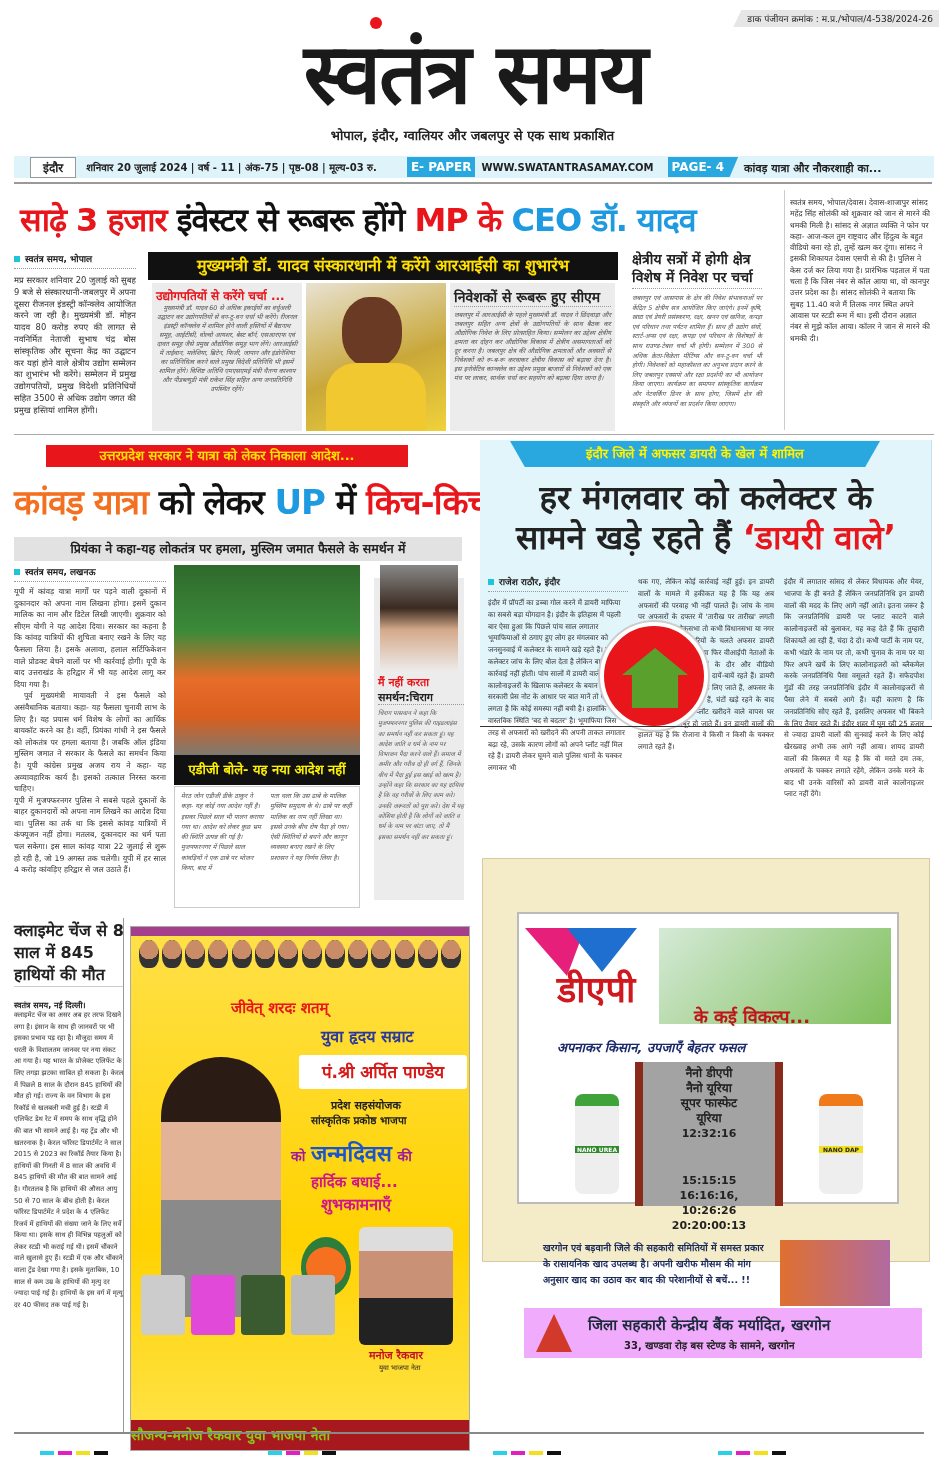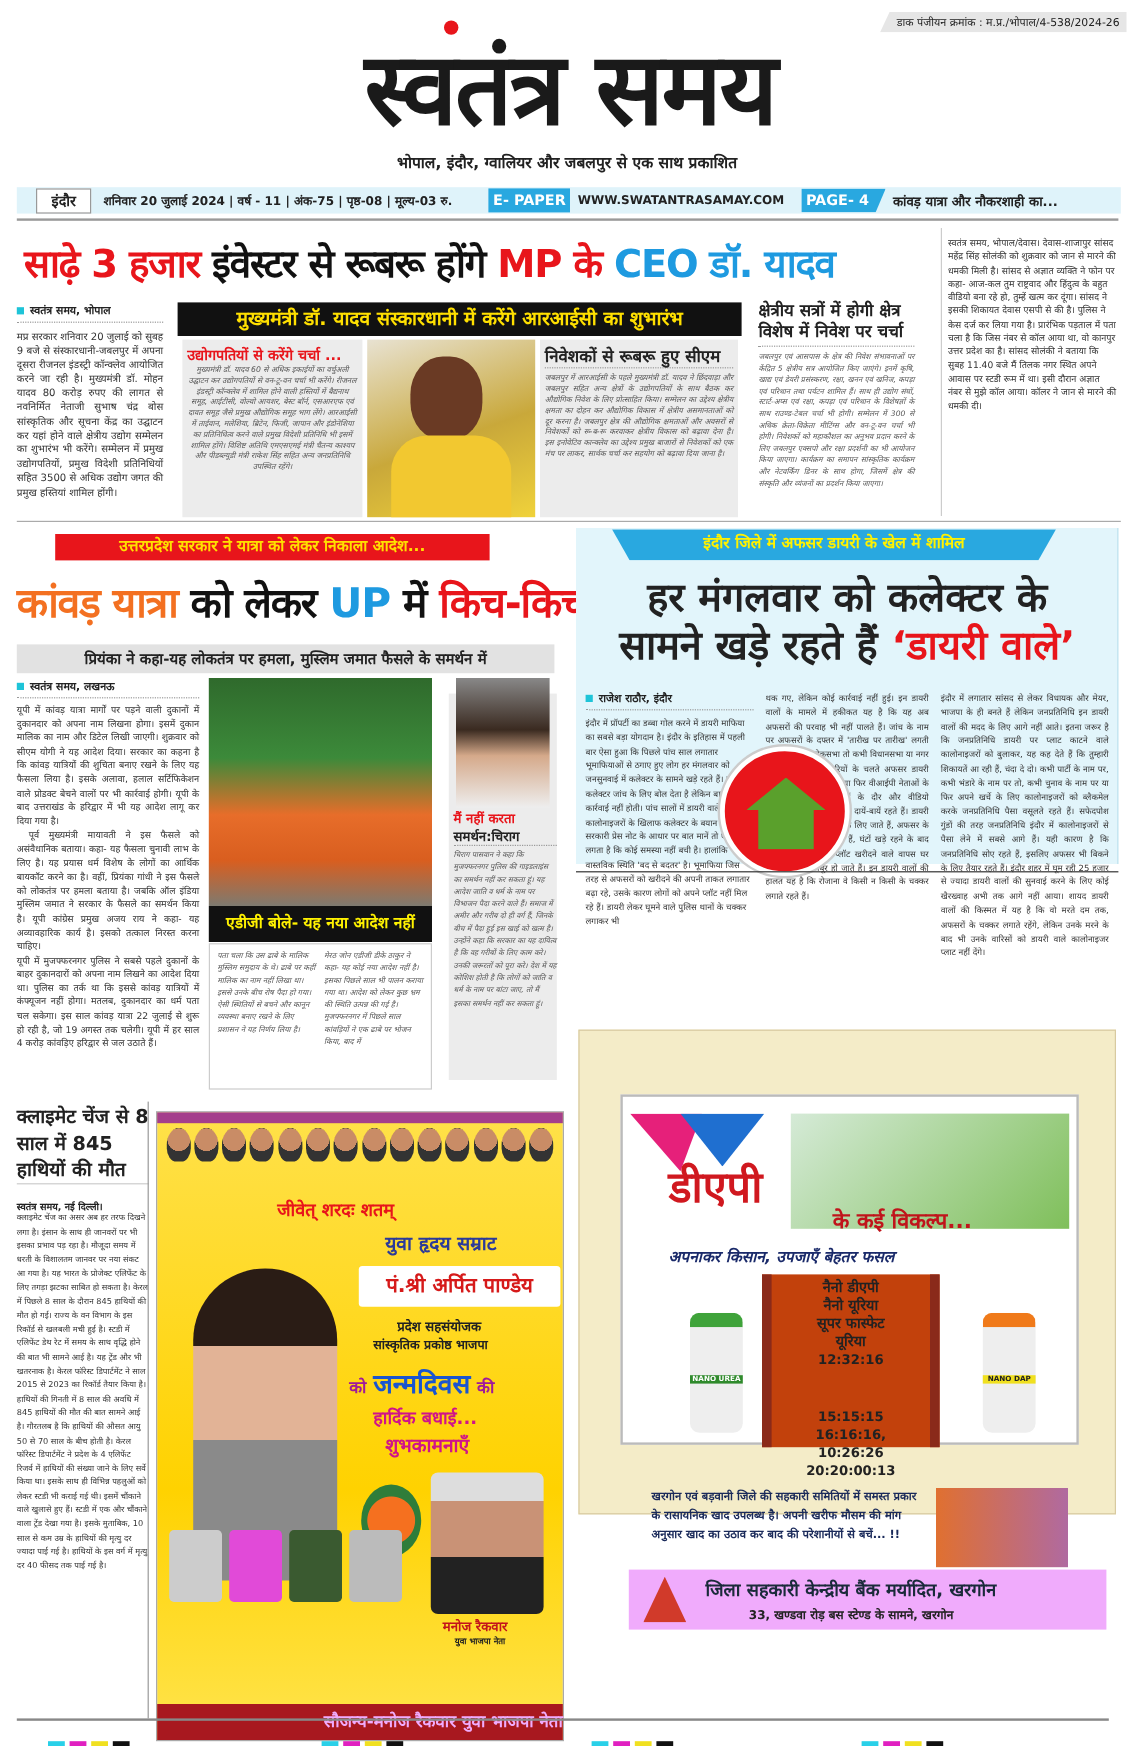--- a/index.html
+++ b/index.html
@@ -112,22 +112,22 @@
 <div class="abs subbar">प्रियंका ने कहा-यह लोकतंत्र पर हमला, मुस्लिम जमात फैसले के समर्थन में</div>
 <div class="abs" style="left:14px;top:565px;width:152px">
   <div class="byline">स्वतंत्र समय, लखनऊ</div>
   <div class="body" style="margin-top:4px;font-size:7.7px;line-height:11.6px">यूपी में कांवड़ यात्रा मार्गों पर पड़ने वाली दुकानों में दुकानदार को अपना नाम लिखना होगा। इसमें दुकान मालिक का नाम और डिटेल लिखी जाएगी। शुक्रवार को सीएम योगी ने यह आदेश दिया। सरकार का कहना है कि कांवड़ यात्रियों की शुचिता बनाए रखने के लिए यह फैसला लिया है। इसके अलावा, हलाल सर्टिफिकेशन वाले प्रोडक्ट बेचने वालों पर भी कार्रवाई होगी। यूपी के बाद उत्तराखंड के हरिद्वार में भी यह आदेश लागू कर दिया गया है।</div>
   <div class="body" style="font-size:7.7px;line-height:11.6px;text-indent:10px">पूर्व मुख्यमंत्री मायावती ने इस फैसले को असंवैधानिक बताया। कहा- यह फैसला चुनावी लाभ के लिए है। यह प्रयास धर्म विशेष के लोगों का आर्थिक बायकॉट करने का है। वहीं, प्रियंका गांधी ने इस फैसले को लोकतंत्र पर हमला बताया है। जबकि ऑल इंडिया मुस्लिम जमात ने सरकार के फैसले का समर्थन किया है। यूपी कांग्रेस प्रमुख अजय राय ने कहा- यह अव्यावहारिक कार्य है। इसको तत्काल निरस्त करना चाहिए।</div>
   <div class="body" style="font-size:7.7px;line-height:11.6px">यूपी में मुजफ्फरनगर पुलिस ने सबसे पहले दुकानों के बाहर दुकानदारों को अपना नाम लिखने का आदेश दिया था। पुलिस का तर्क था कि इससे कांवड़ यात्रियों में कंफ्यूजन नहीं होगा। मतलब, दुकानदार का धर्म पता चल सकेगा। इस साल कांवड़ यात्रा 22 जुलाई से शुरू हो रही है, जो 19 अगस्त तक चलेगी। यूपी में हर साल 4 करोड़ कांवड़िए हरिद्वार से जल उठाते हैं।</div>
 </div>
 <div class="abs kanwar-photo"></div>
 <div class="abs adgbar">एडीजी बोले- यह नया आदेश नहीं</div>
 <div class="abs" style="left:174px;top:786px;width:186px;height:122px;border:1px solid #ccc;display:flex;gap:6px;padding:4px 6px">
+  <div class="body italic" style="flex:1;font-size:6.4px;line-height:10.3px;text-align:left">मेरठ जोन एडीजी डीके ठाकुर ने कहा- यह कोई नया आदेश नहीं है। इसका पिछले साल भी पालन कराया गया था। आदेश को लेकर कुछ भ्रम की स्थिति उत्पन्न की गई है। मुजफ्फरनगर में पिछले साल कांवड़ियों ने एक ढाबे पर भोजन किया, बाद में</div>
   <div class="body italic" style="flex:1;font-size:6.4px;line-height:10.3px;text-align:left">पता चला कि उस ढाबे के मालिक मुस्लिम समुदाय के थे। ढाबे पर कहीं मालिक का नाम नहीं लिखा था। इससे उनके बीच रोष पैदा हो गया। ऐसी स्थितियों से बचने और कानून व्यवस्था बनाए रखने के लिए प्रशासन ने यह निर्णय लिया है।</div>
-  <div class="body italic" style="flex:1;font-size:6.4px;line-height:10.3px;text-align:left">मेरठ जोन एडीजी डीके ठाकुर ने कहा- यह कोई नया आदेश नहीं है। इसका पिछले साल भी पालन कराया गया था। आदेश को लेकर कुछ भ्रम की स्थिति उत्पन्न की गई है। मुजफ्फरनगर में पिछले साल कांवड़ियों ने एक ढाबे पर भोजन किया, बाद में</div>
 </div>
 <div class="abs greybox" style="left:374px;top:578px;width:90px;height:322px"></div>
 <div class="abs chirag-photo"></div>
 <div class="abs" style="left:378px;top:674px;width:86px">
   <div class="red" style="font-size:11px;font-weight:bold">मैं नहीं करता</div>
   <div style="font-size:11px;font-weight:bold;border-bottom:1px dotted #999">समर्थन:चिराग</div>
   <div class="body italic" style="font-size:6.2px;line-height:10.3px;text-align:left;margin-top:3px">चिराग पासवान ने कहा कि मुजफ्फरनगर पुलिस की गाइडलाइंस का समर्थन नहीं कर सकता हूं। यह आदेश जाति व धर्म के नाम पर विभाजन पैदा करने वाले हैं। समाज में अमीर और गरीब दो ही वर्ग हैं, जिनके बीच में पैदा हुई इस खाई को खत्म है। उन्होंने कहा कि सरकार का यह दायित्व है कि वह गरीबों के लिए काम करे। उनकी जरूरतों को पूरा करे। देश में यह कोशिश होती है कि लोगों को जाति व धर्म के नाम पर बांटा जाए, तो मैं इसका समर्थन नहीं कर सकता हूं।</div>
 </div>
 
 <div class="abs cyanbox"></div>
@@ -182,39 +182,39 @@
   <div style="position:absolute;left:160px;top:210px;font-weight:bold;white-space:nowrap">
     <span style="color:#a01a9a;font-size:14px">को</span>
     <span style="color:#1a55d0;font-size:22px">जन्मदिवस</span>
     <span style="color:#a01a9a;font-size:14px">की</span>
   </div>
   <div style="position:absolute;left:180px;top:244px;font-size:15px;font-weight:bold;color:#d0148a">हार्दिक बधाई...</div>
   <div style="position:absolute;left:190px;top:266px;font-size:16px;font-weight:bold;color:#d0148a">शुभकामनाएँ</div>
   <div style="position:absolute;left:170px;top:310px;width:50px;height:60px;background:radial-gradient(circle,#f5701f 50%,#2f7d3a 52%);border-radius:50%"></div>
   <div style="position:absolute;left:228px;top:300px;width:94px;height:118px;background:linear-gradient(180deg,#ddd 0 20%,#c99276 20% 60%,#222 60%);border-radius:6px"></div>
   <div style="position:absolute;left:238px;top:420px;font-size:11px;font-weight:bold;color:#c3141b">मनोज रैकवार</div>
-  <div style="position:absolute;left:248px;top:436px;font-size:7px;font-weight:bold">युवा भाजपा नेता</div>
+  <div style="position:absolute;left:248px;top:436px;font-size:7px;font-weight:normal">युवा भाजपा नेता</div>
   <div style="position:absolute;left:10px;top:348px;display:flex;gap:6px">
     <span style="width:44px;height:60px;background:#ccc;border-radius:4px"></span>
     <span style="width:44px;height:60px;background:#e14ad8;border-radius:4px"></span>
     <span style="width:44px;height:60px;background:#3a5a30;border-radius:4px"></span>
     <span style="width:44px;height:60px;background:#bbb;border-radius:4px"></span>
   </div>
-  <div style="position:absolute;left:0;bottom:0;width:100%;height:30px;background:#a8181f;color:#f0abfc;font-size:14px;font-weight:bold;text-align:right;line-height:30px">सौजन्य-मनोज रैकवार युवा भाजपा नेता</div>
+  <div style="position:absolute;left:0;bottom:0;width:100%;height:30px;background:#a8181f;color:#84cc16;font-size:14px;font-weight:bold;text-align:left;line-height:30px">सौजन्य-मनोज रैकवार युवा भाजपा नेता</div>
 </div>
 
 <div class="abs ad2frame"></div>
 <div class="abs ad2">
   <div style="position:absolute;left:6px;top:14px;width:60px;height:48px;background:#e6207a;clip-path:polygon(0 0,100% 0,70% 100%)"></div>
   <div style="position:absolute;left:48px;top:14px;width:70px;height:44px;background:#1f6fd0;clip-path:polygon(0 0,100% 0,50% 100%)"></div>
   <div style="position:absolute;left:140px;top:14px;width:232px;height:96px;background:linear-gradient(135deg,#d5ead7,#7fbf5a)"></div>
   <div style="position:absolute;left:38px;top:50px;font-size:36px;font-weight:bold;color:#d0181f">डीएपी</div>
   <div style="position:absolute;left:175px;top:90px;font-size:18px;font-weight:bold;color:#c0141b">के कई विकल्प...</div>
   <div style="position:absolute;left:38px;top:124px;font-size:13px;font-weight:bold;font-style:italic;color:#1a2a6a">अपनाकर किसान, उपजाएँ बेहतर फसल</div>
-  <div style="position:absolute;left:116px;top:148px;width:148px;height:144px;background:#c2410c;border-left:8px solid #8a2a1a;border-right:8px solid #8a2a1a;text-align:center;padding-top:4px">
+  <div style="position:absolute;left:116px;top:148px;width:148px;height:144px;background:#a3a3a3;border-left:8px solid #8a2a1a;border-right:8px solid #8a2a1a;text-align:center;padding-top:4px">
     <div id="bag-lines">
         <div style="font-weight: bold; font-size: 12px; line-height: 15px; color: rgb(34, 34, 34);">नैनो डीएपी</div>
         <div style="font-weight: bold; font-size: 12px; line-height: 15px; color: rgb(34, 34, 34);">नैनो यूरिया</div>
         <div style="font-weight: bold; font-size: 12px; line-height: 15px; color: rgb(34, 34, 34);">सूपर फास्फेट</div>
         <div style="font-weight: bold; font-size: 12px; line-height: 15px; color: rgb(34, 34, 34);">यूरिया</div>
         <div style="font-weight: bold; font-size: 11px; line-height: 15px; color: rgb(34, 34, 34);">12:32:16</div>
         <div style="font-weight: bold; font-size: 11px; line-height: 15px; color: rgb(34, 34, 34); margin-top: 32px;">15:15:15</div>
         <div style="font-weight: bold; font-size: 11px; line-height: 15px; color: rgb(34, 34, 34);">16:16:16,</div>
         <div style="font-weight: bold; font-size: 11px; line-height: 15px; color: rgb(34, 34, 34);">10:26:26</div>
         <div style="font-weight: bold; font-size: 11px; line-height: 15px; color: rgb(34, 34, 34);">20:20:00:13</div>

